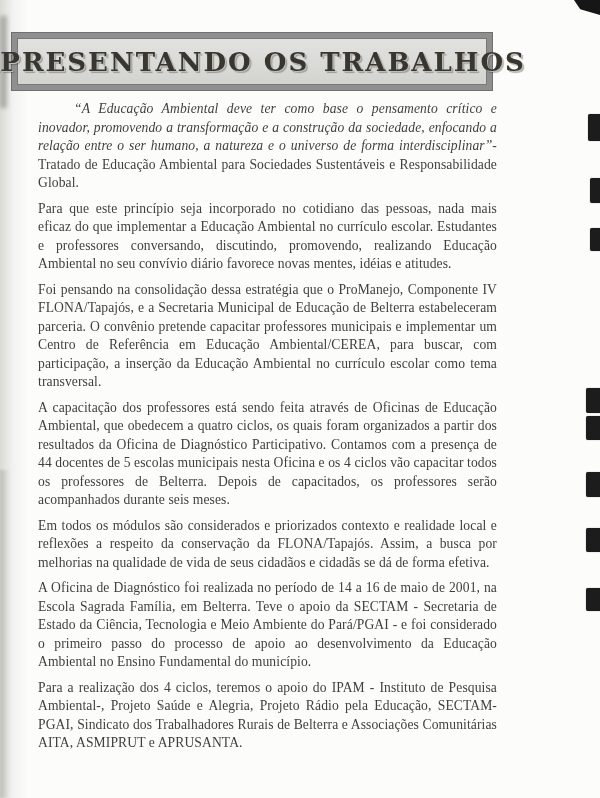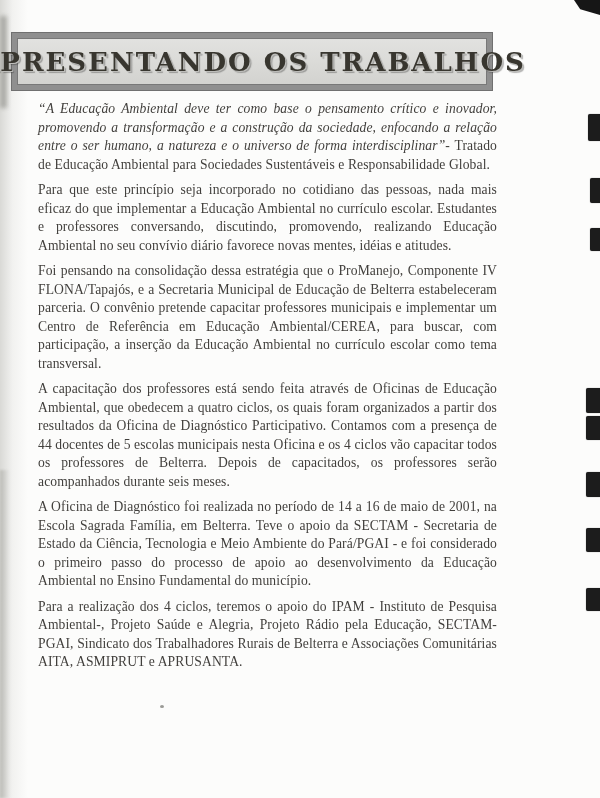--- a/index.html
+++ b/index.html
@@ -48,21 +48,21 @@
   
   .content {
     position:absolute; left:38px; top:100px; width:459px;
     color:#413f3c;
     font-size:13.6px;
     line-height:18.5px;
     text-align:justify;
     letter-spacing:0.1px;
   }
   .content p { margin:0 0 7px 0; }
-  .quote-italic { font-style:italic; }
+  .quote-italic { font-style:italic;margin-left:36px; }
   
   .edge-mark {
     position:absolute; right:0;
     background:#1c1c1c;
     border-radius:2px 0 0 2px;
     box-shadow:0 0 1px rgba(0,0,0,0.6);
   }
   .edge-corner {
     position:absolute; right:0; top:0; width:26px; height:15px;
     background:#161616;
@@ -84,20 +84,21 @@
 
   <div class="title-box">
     <span class="title-text">APRESENTANDO OS TRABALHOS</span>
   </div>
 
   <div class="content">
     <p><span class="quote-italic">“A Educação Ambiental deve ter como base o pensamento crítico e inovador, promovendo a transformação e a construção da sociedade, enfocando a relação entre o ser humano, a natureza e o universo de forma interdisciplinar”</span><span>- Tratado de Educação Ambiental para Sociedades Sustentáveis e Responsabilidade Global.</span></p>
     <p>Para que este princípio seja incorporado no cotidiano das pessoas, nada mais eficaz do que implementar a Educação Ambiental no currículo escolar. Estudantes e professores conversando, discutindo, promovendo, realizando Educação Ambiental no seu convívio diário favorece novas mentes, idéias e atitudes.</p>
     <p>Foi pensando na consolidação dessa estratégia que o ProManejo, Componente IV FLONA/Tapajós, e a Secretaria Municipal de Educação de Belterra estabeleceram parceria. O convênio pretende capacitar professores municipais e implementar um Centro de Referência em Educação Ambiental/CEREA, para buscar, com participação, a inserção da Educação Ambiental no currículo escolar como tema transversal.</p>
     <p>A capacitação dos professores está sendo feita através de Oficinas de Educação Ambiental, que obedecem a quatro ciclos, os quais foram organizados a partir dos resultados da Oficina de Diagnóstico Participativo. Contamos com a presença de 44 docentes de 5 escolas municipais nesta Oficina e os 4 ciclos vão capacitar todos os professores de Belterra. Depois de capacitados, os professores serão acompanhados durante seis meses.</p>
+    <p>Em todos os módulos são considerados e priorizados contexto e realidade local e reflexões a respeito da conservação da FLONA/Tapajós. Assim, a busca por melhorias na qualidade de vida de seus cidadãos e cidadãs se dá de forma efetiva.</p>
     <p>A Oficina de Diagnóstico foi realizada no período de 14 a 16 de maio de 2001, na Escola Sagrada Família, em Belterra. Teve o apoio da SECTAM - Secretaria de Estado da Ciência, Tecnologia e Meio Ambiente do Pará/PGAI - e foi considerado o primeiro passo do processo de apoio ao desenvolvimento da Educação Ambiental no Ensino Fundamental do município.</p>
     <p>Para a realização dos 4 ciclos, teremos o apoio do IPAM - Instituto de Pesquisa Ambiental-, Projeto Saúde e Alegria, Projeto Rádio pela Educação, SECTAM-PGAI, Sindicato dos Trabalhadores Rurais de Belterra e Associações Comunitárias AITA, ASMIPRUT e APRUSANTA.</p>
   </div>
 
   <span class="ink-speck"></span>
 
   <div class="edge-corner"></div>
   <div class="edge-mark" style="top:114px;height:27px;width:12px;"></div>
   <div class="edge-mark" style="top:178px;height:25px;width:10px;"></div>
   <div class="edge-mark" style="top:228px;height:23px;width:10px;"></div>

